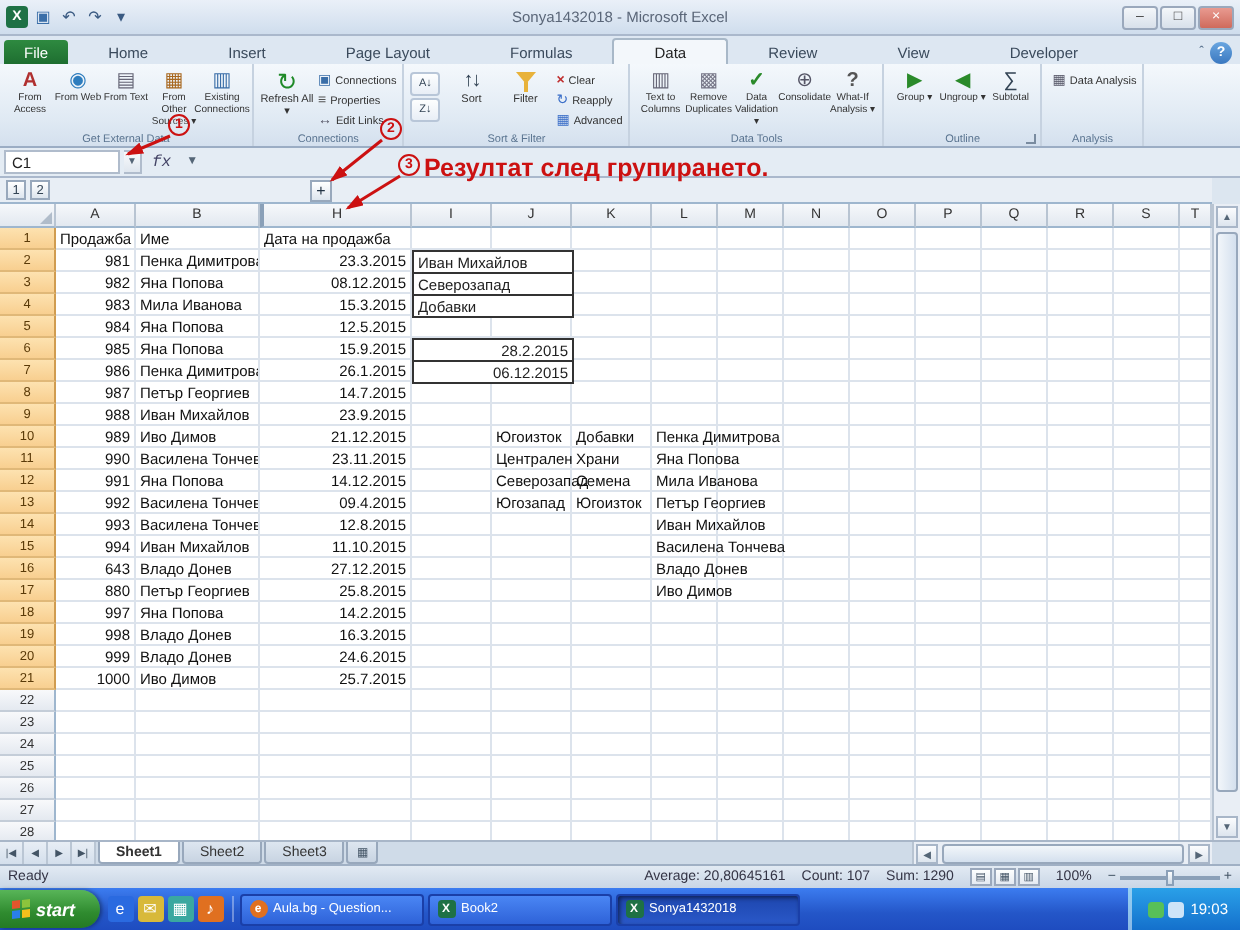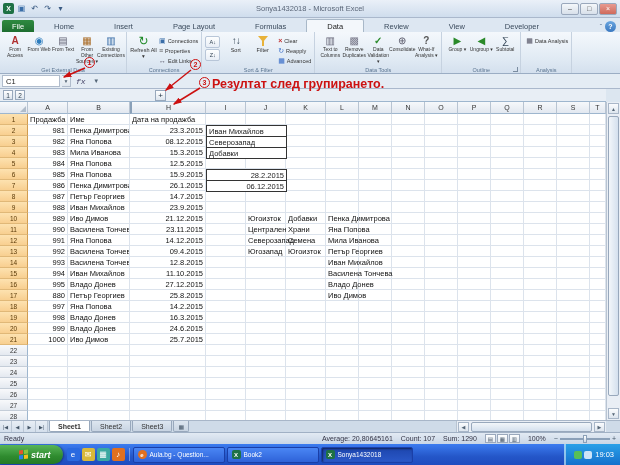--- a/index.html
+++ b/index.html
@@ -112,21 +112,21 @@
   #statusbar{position:absolute;top:432px;left:0;right:0;height:12px;background:linear-gradient(#e2eaf3,#c9d6e6);border-top:1px solid #a0b0c4;display:flex;align-items:center;font-size:7px;color:#334;padding:0 4px;gap:8px;}
   #sright{margin-left:auto;display:flex;align-items:center;gap:8px;}
   .viewb{width:11px;height:9px;border:1px solid #9aa8bc;background:linear-gradient(#fdfefe,#e4eaf2);font-size:5.5px;display:flex;align-items:center;justify-content:center;color:#456;}
   #zoomslider{display:flex;align-items:center;gap:2px;}
   #ztrack{width:50px;height:2px;background:#8ba0b8;position:relative;}
   #zthumb{position:absolute;left:23px;top:-3px;width:4px;height:8px;background:linear-gradient(#fdfefe,#cdd9e6);border:1px solid #8ba0b8;}
   .zbtn{font-size:7px;color:#456;}
 
   
   #taskbar{position:absolute;top:444px;left:0;right:0;height:21px;background:linear-gradient(#3c7cf0,#2456c8 60%,#1e4cc0);display:flex;align-items:center;}
-  #startbtn{height:19px;padding:0 12px 0 19px;background:linear-gradient(#58b558,#2f8b2f 60%,#247a24);border-radius:0 10px 10px 0;display:flex;align-items:center;gap:3px;color:#fff;font-weight:bold;font-style:italic;font-size:9px;box-shadow:1px 0 2px rgba(0,0,0,.4);}
+  #startbtn{height:19px;padding:0 12px 0 6px;background:linear-gradient(#58b558,#2f8b2f 60%,#247a24);border-radius:0 10px 10px 0;display:flex;align-items:center;gap:3px;color:#fff;font-weight:bold;font-style:italic;font-size:9px;box-shadow:1px 0 2px rgba(0,0,0,.4);}
   #flag{width:9px;height:9px;display:grid;grid-template-columns:4px 4px;grid-template-rows:4px 4px;gap:1px;transform:skewY(-6deg);}
   #flag span{display:block;}
   #qlaunch{display:flex;align-items:center;gap:2px;padding:0 4px;border-right:1px solid rgba(255,255,255,.35);}
   .qlicon{width:13px;height:13px;border-radius:2px;display:flex;align-items:center;justify-content:center;font-size:8px;color:#fff;}
   #tasks{display:flex;align-items:center;gap:2px;padding-left:3px;flex:1;}
   .task{height:16px;width:92px;border-radius:2px;border:1px solid #1a3fa8;background:linear-gradient(#4a86f4,#2e62d8);color:#fff;font-size:6.5px;display:flex;align-items:center;gap:3px;padding:0 4px;white-space:nowrap;overflow:hidden;}
   .task.active{background:linear-gradient(#1d46ae,#2a58c8);box-shadow:inset 1px 1px 2px rgba(0,0,0,.5);}
   .ticon{width:9px;height:9px;border-radius:2px;flex-shrink:0;display:flex;align-items:center;justify-content:center;font-size:6px;font-weight:bold;color:#fff;}
   .ti-excel{background:#1e7145;}
   .ti-browser{background:#e07020;border-radius:50%;}
@@ -601,21 +601,21 @@
           <div class="cell" style="width: 33px;"></div>
           <div class="cell" style="width: 33px;"></div>
           <div class="cell" style="width: 33px;"></div>
           <div class="cell" style="width: 33px;"></div>
           <div class="cell" style="width: 33px;"></div>
           <div class="cell" style="width: 33px;"></div>
           <div class="cell" style="width: 16px;"></div>
         </div>
         <div class="grow">
           <div class="rh sel">16</div>
-          <div class="cell num" style="width: 40px;">995</div>
+          <div class="cell num" style="width: 40px;">643</div>
           <div class="cell" style="width: 62px;">Владо Донев</div>
           <div class="cell num" style="width: 76px;">27.12.2015</div>
           <div class="cell" style="width: 40px;"></div>
           <div class="cell" style="width: 40px;"></div>
           <div class="cell" style="width: 40px;"></div>
           <div class="cell ovf" style="width: 33px;">Владо Донев</div>
           <div class="cell" style="width: 33px;"></div>
           <div class="cell" style="width: 33px;"></div>
           <div class="cell" style="width: 33px;"></div>
           <div class="cell" style="width: 33px;"></div>

